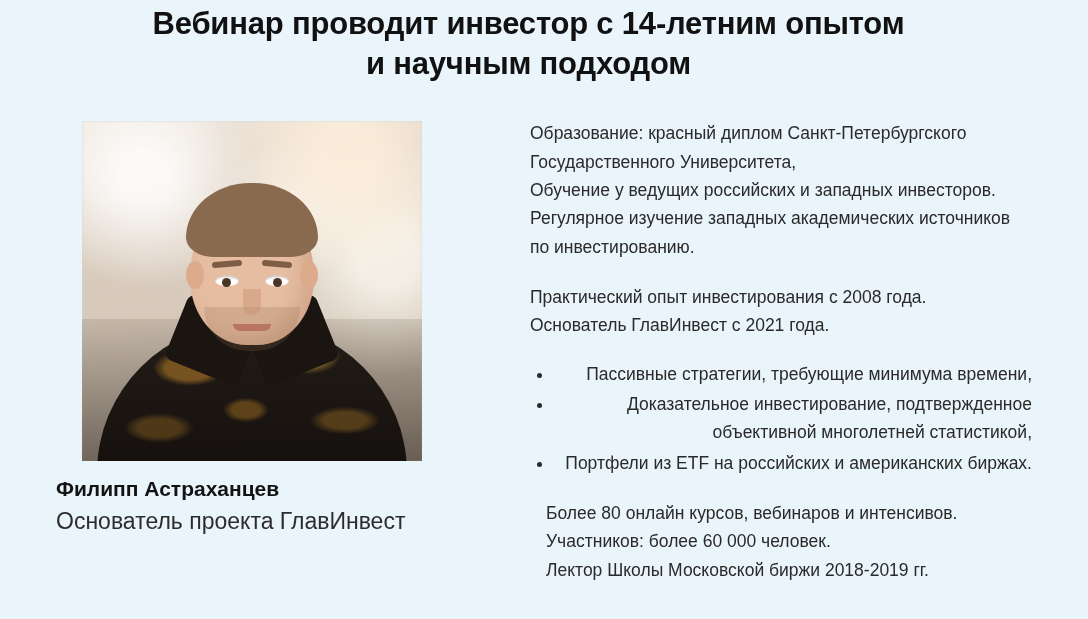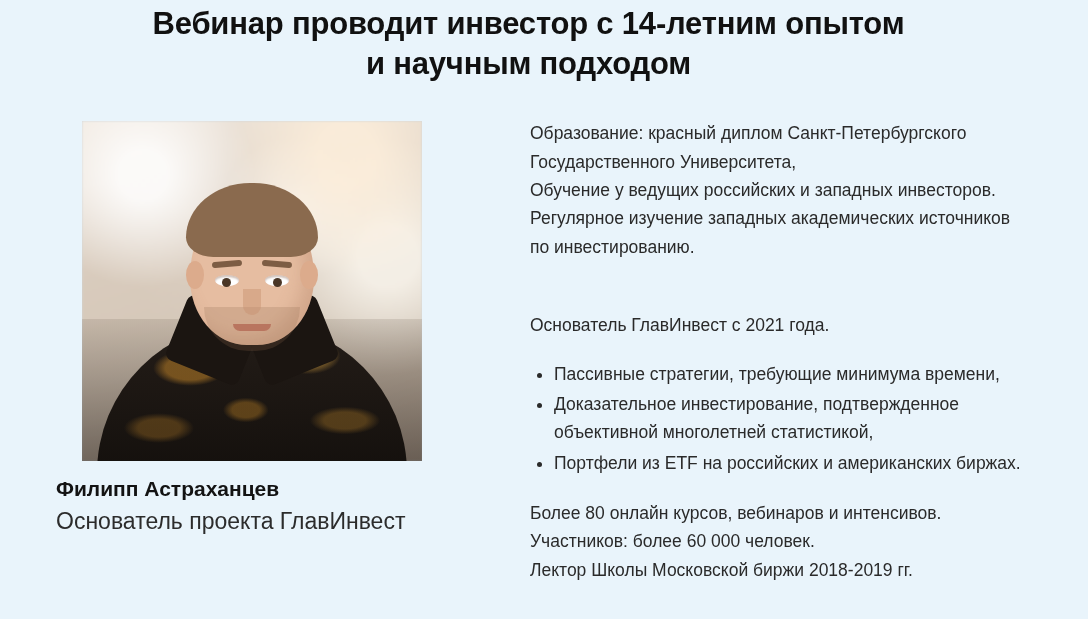--- a/index.html
+++ b/index.html
@@ -220,29 +220,30 @@
   }
   .bio p {
     margin: 0 0 22px 0;
   }
   .bio p.tight {
     margin-bottom: 20px;
   }
   .bio ul {
     margin: 0 0 22px 0;
     padding-left: 24px;
+    text-align: right;
   }
   .bio ul li {
     margin-bottom: 2px;
   }
   .bio ul li::marker {
     color: #2a2a2a;
   }
   .bio .last p {
-    margin: 0;
+    margin: 16px;
   }
 </style>
 </head>
 <body>
 
 <div class="page">
 
   <h1 class="headline">
     <span class="line">Вебинар проводит инвестор с 14-летним опытом</span>
     <span class="line">и научным подходом</span>
@@ -280,21 +281,21 @@
 
       <p>
         <span>Образование: красный диплом Санкт-Петербургского</span><br>
         <span>Государственного Университета,</span><br>
         <span>Обучение у ведущих российских и западных инвесторов.</span><br>
         <span>Регулярное изучение западных академических источников</span><br>
         <span>по инвестированию.</span>
       </p>
 
       <p class="tight">
-        <br>
+        <span>Практический опыт инвестирования с 2008 года.</span><br>
         <span>Основатель ГлавИнвест с 2021 года.</span>
       </p>
 
       <ul>
         <li>Пассивные стратегии, требующие минимума времени,</li>
         <li>Доказательное инвестирование, подтвержденное объективной многолетней статистикой,</li>
         <li>Портфели из ETF на российских и американских биржах.</li>
       </ul>
 
       <div class="last">

